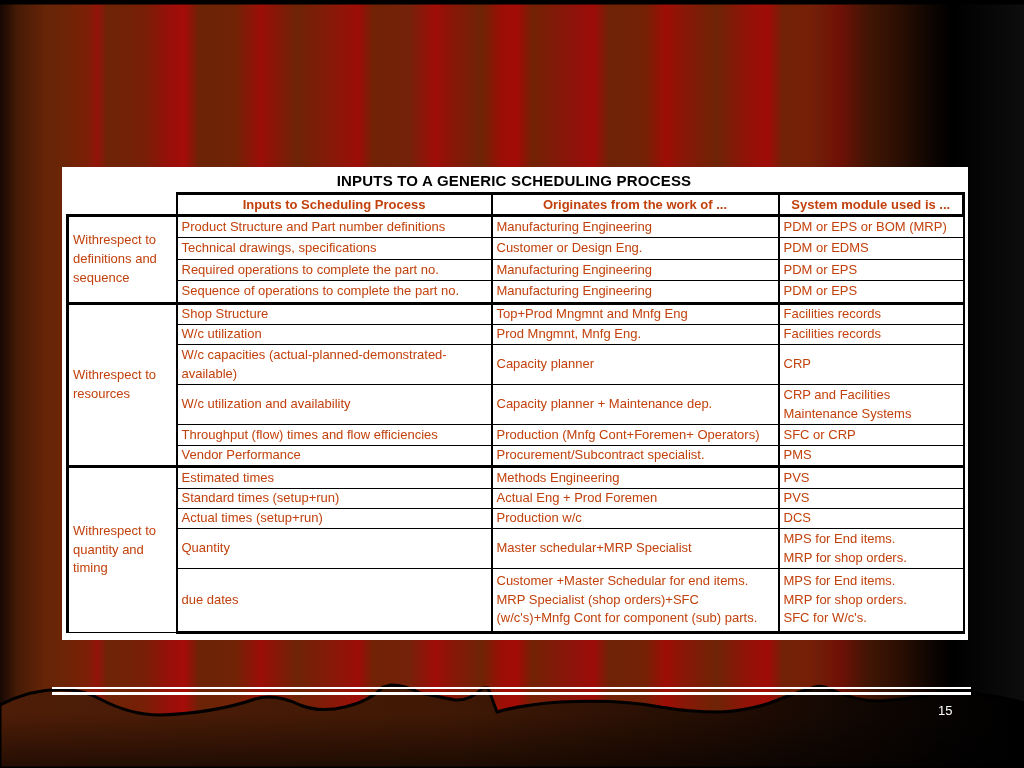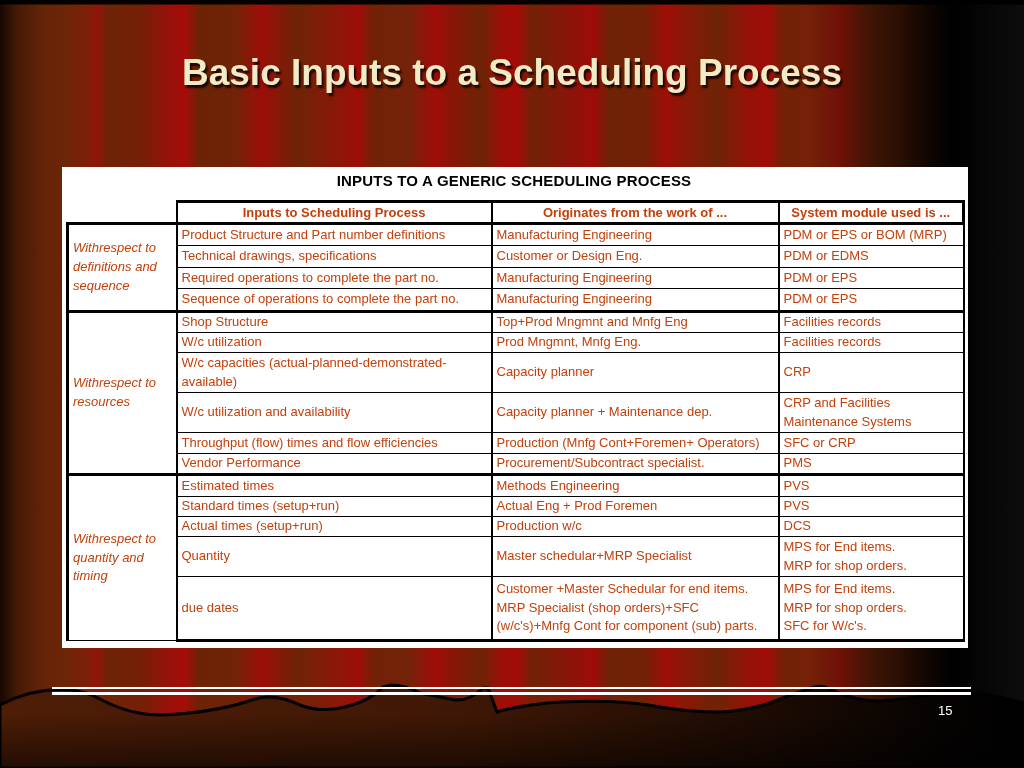--- a/index.html
+++ b/index.html
@@ -25,60 +25,58 @@
     text-shadow:2px 3px 2px rgba(12,3,0,0.85);
     z-index:4;
   }
   
   .table-block {
     position:absolute; left:62px; top:167px; width:906px; box-sizing:border-box;
     background:#fff; padding:3px 6px 6px 4px; z-index:3;
   }
   .tbl-title {
     text-align:center; font-size:15px; font-weight:bold; color:#000;
-    padding:2px 0 11px 0; letter-spacing:0.2px;
+    padding:2px 0 3px 0; letter-spacing:0.2px;
   }
   table.grid { border-collapse:collapse; table-layout:fixed; width:896px; }
   table.grid td, table.grid th {
     border:solid #000; border-width:1px 2px; padding:0 4px;
     font-size:13px; color:#c2410c; vertical-align:middle;
     white-space:pre-line; line-height:1.45; overflow:hidden;
     text-align:left; font-weight:normal;
   }
   table.grid th {
     font-weight:bold; text-align:center; border-width:3px 2px 2px 2px; line-height:1.2;
   }
   table.grid th:first-of-type { border-left-width:2px; }
   table.grid th:last-of-type  { border-right-width:3px; }
   td.corner { border:none !important; background:#fff; }
   td.glabel {
     font-weight:bold; text-align:center; border-left-width:3px !important;
     line-height:1.4;
-    font-style:italic;
   }
   tr.gs > td { border-top-width:3px; }
   tr.last > td { border-bottom-width:3px; }
   td.colend { border-right-width:3px; }
   
   .wave { position:absolute; left:0; top:655px; width:1024px; height:113px; z-index:1; }
   .dividers { position:absolute; left:52px; top:687px; width:919px; z-index:2; }
   .dividers .l1 { height:2px; background:#fff; }
   .dividers .gap { height:3px; }
   .dividers .l2 { height:3px; background:#fff; }
   .page-number {
     position:absolute; left:938px; top:703px; width:36px; 
     color:#ffffff; font-size:13px; z-index:3;
   }
 </style>
 </head>
 <body>
 
 <div class="slide">
 
-  <div class="slide-title">Basic Inputs to a Scheduling Process</div>
 
   <div class="table-block">
     <div class="tbl-title">INPUTS TO A GENERIC SCHEDULING PROCESS</div>
     <table class="grid">
       <colgroup>
           <col style="width:109px">
           <col style="width:315px">
           <col style="width:287px">
           <col style="width:185px">
         </colgroup>

